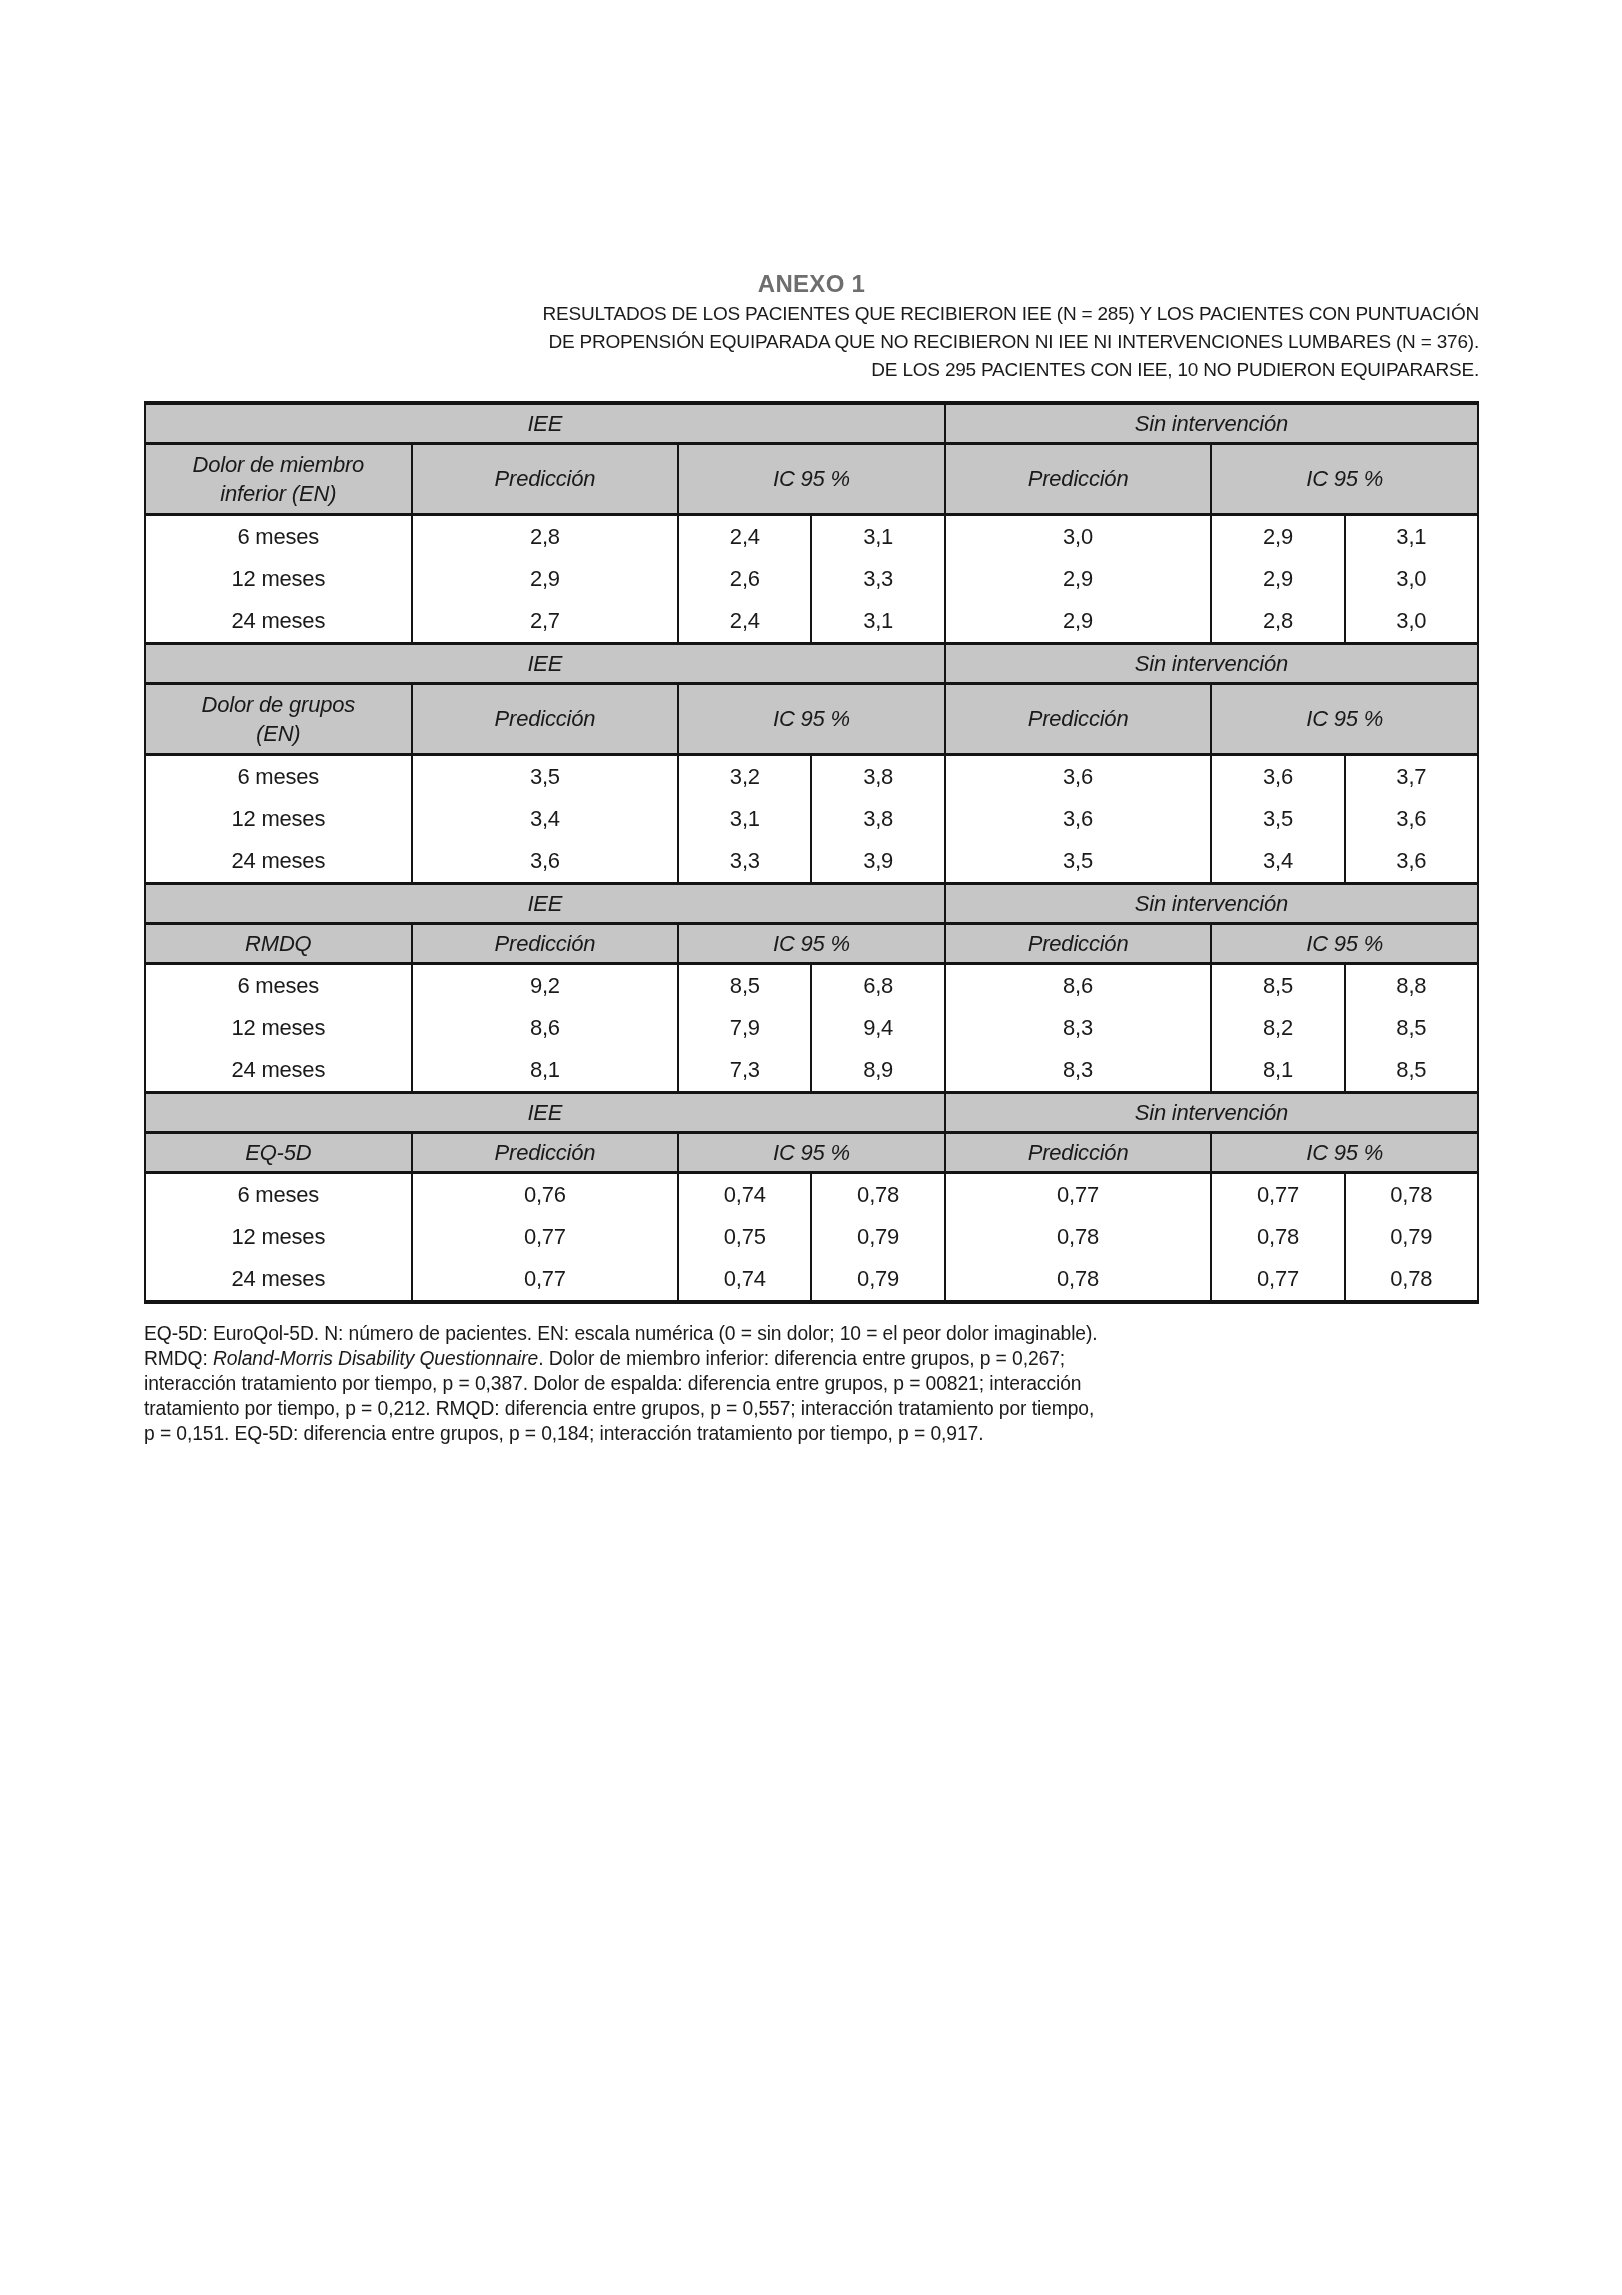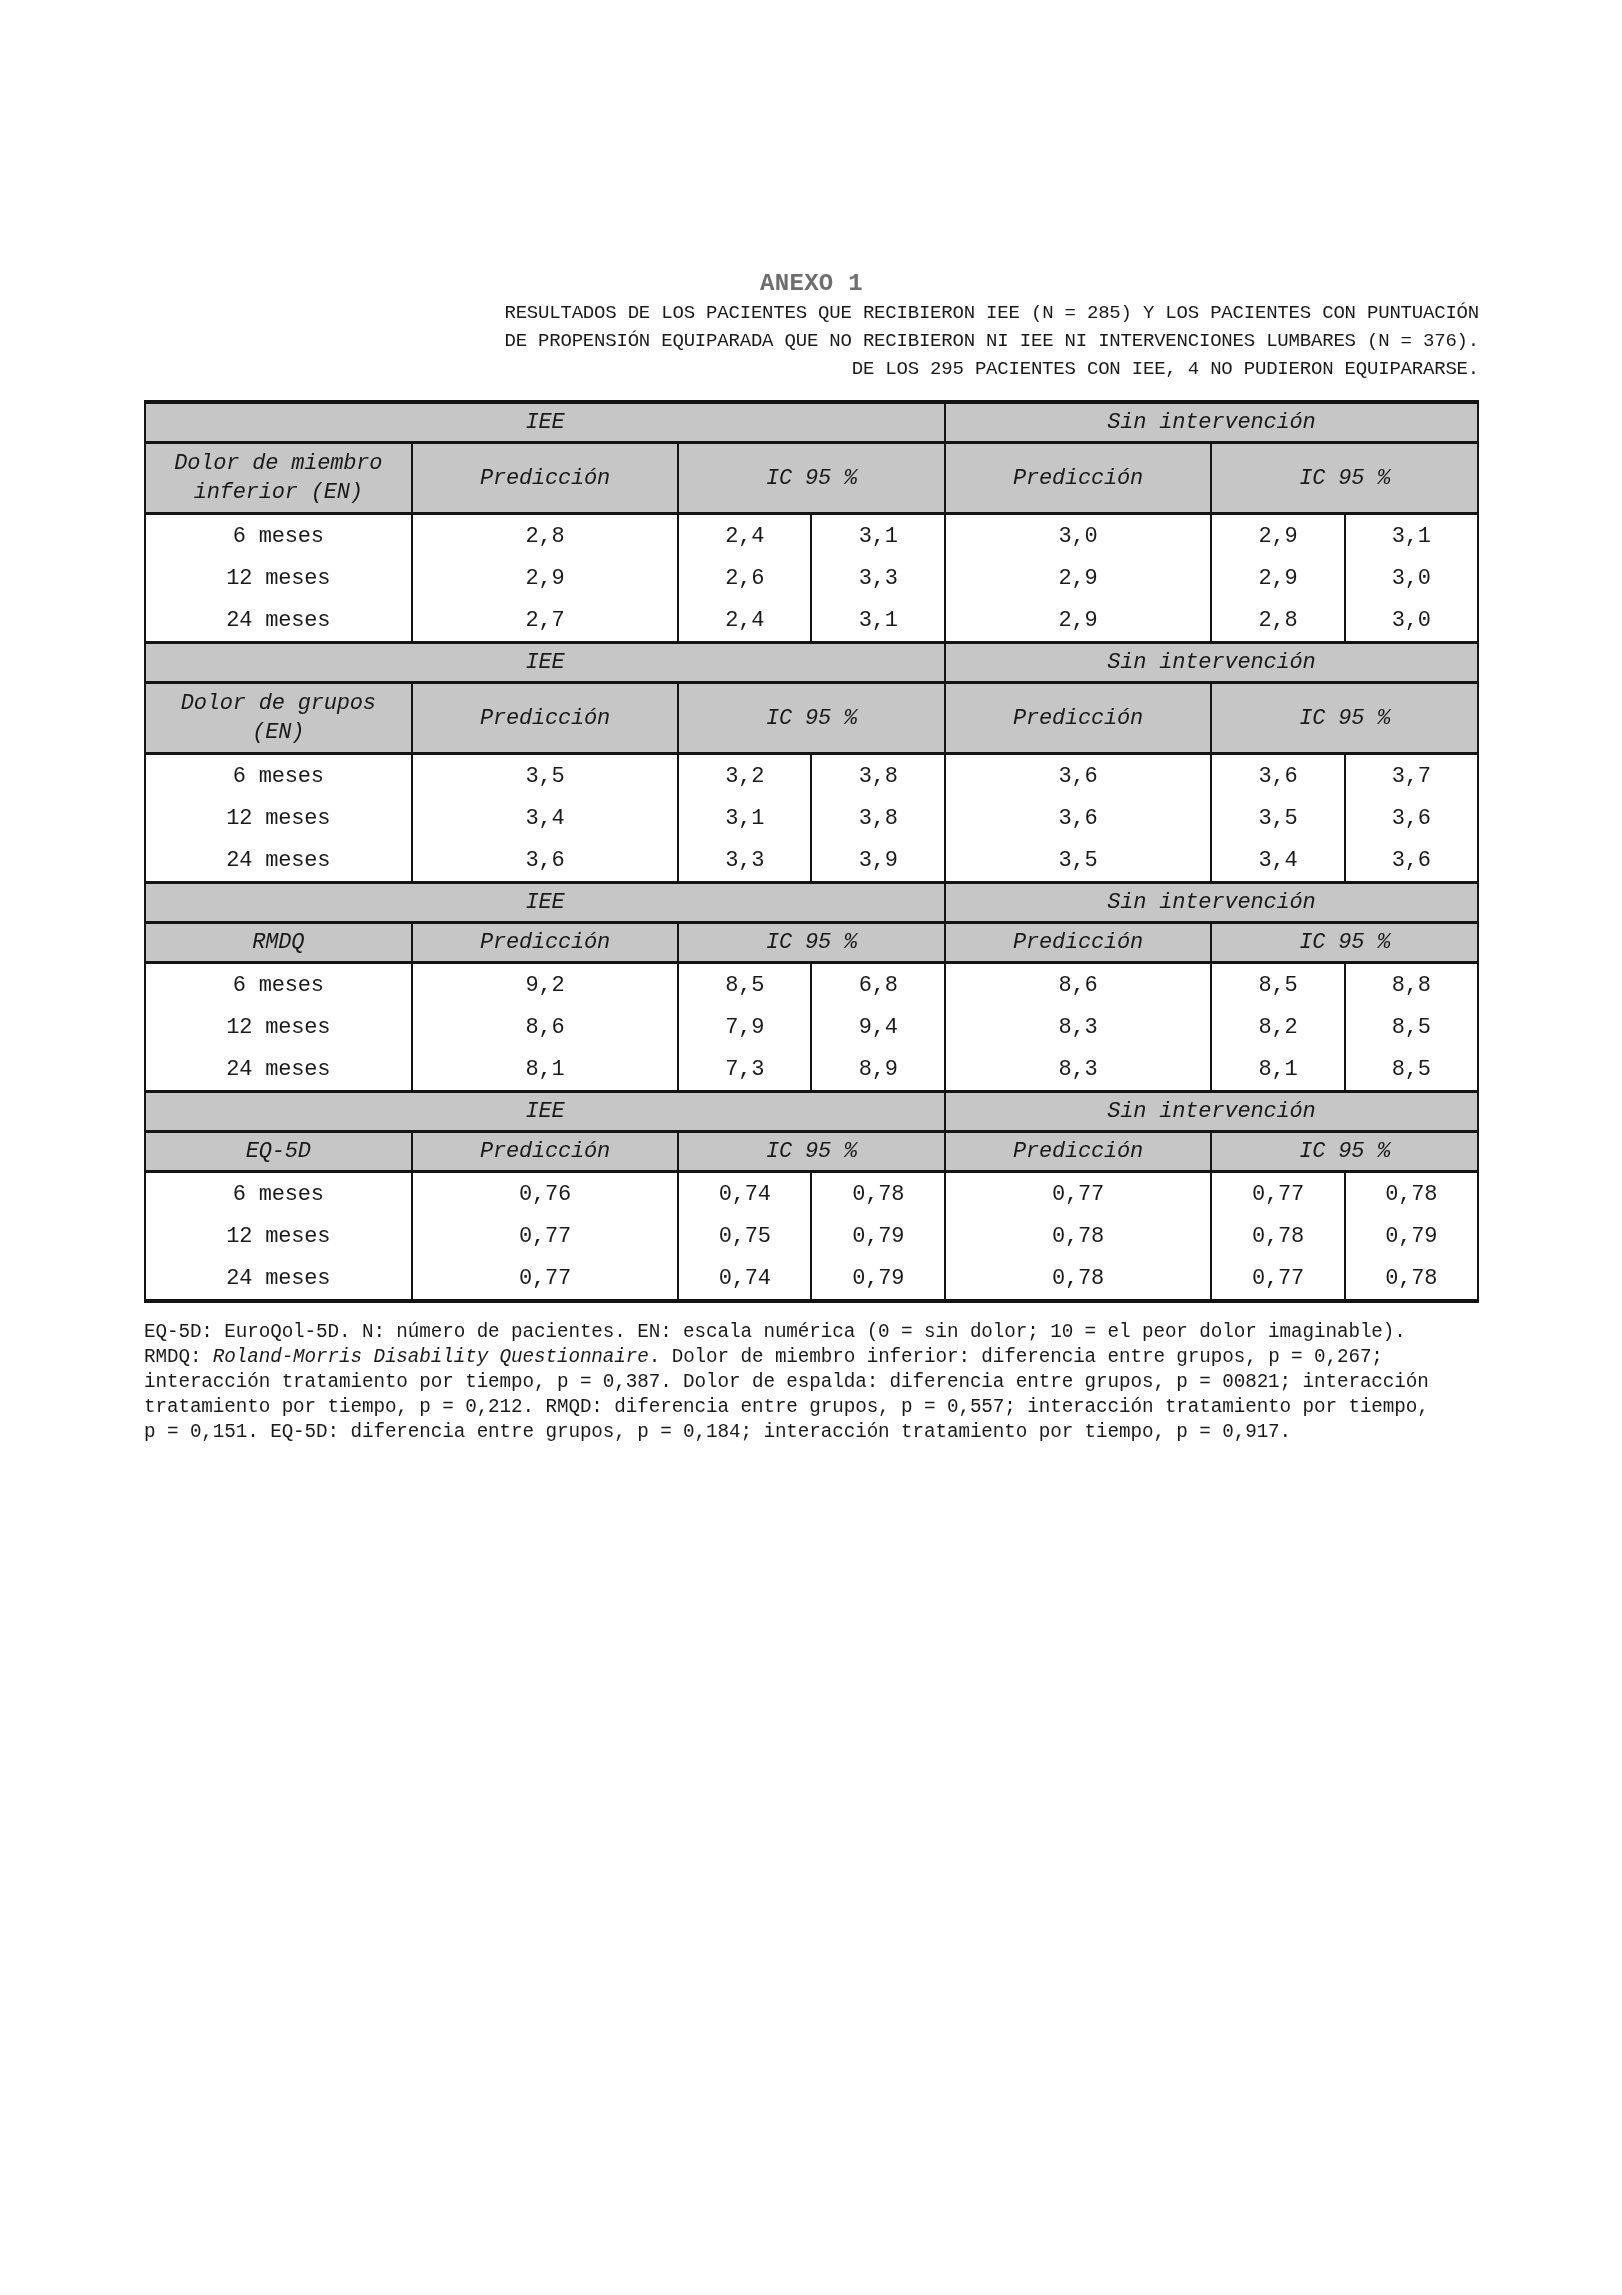--- a/index.html
+++ b/index.html
@@ -1,18 +1,18 @@
 <!DOCTYPE html>
 <html style="font-size:10.5px"><head>
 <meta charset="utf-8">
 <style>
   html, body { margin:0; padding:0; background:#ffffff; }
   .sheet {
     position:relative; width:1623px; height:1615px; background:#ffffff;
-    font-family:Liberation Mono, monospace; color:#1a1a1a; overflow:hidden;
+    font-family:Liberation Sans, sans-serif; color:#1a1a1a; overflow:hidden;
   }
   .content { width:1335px; margin:0 auto; }
 
   .annex {
     padding-top:270px; text-align:center;
     font-size:24px; font-weight:bold; color:#6e6e6e; letter-spacing:0.3px;
   }
   .title-block { margin-top:2px; text-align:right; font-size:19px; line-height:28px; letter-spacing:-0.2px; }
   .title-line { white-space:nowrap; }
 
@@ -45,21 +45,21 @@
 <body>
 
 <div class="sheet">
   <div class="content">
 
     <div class="annex">ANEXO 1</div>
 
     <div class="title-block">
       <div class="title-line">RESULTADOS DE LOS PACIENTES QUE RECIBIERON IEE (N = 285) Y LOS PACIENTES CON PUNTUACIÓN</div>
       <div class="title-line">DE PROPENSIÓN EQUIPARADA QUE NO RECIBIERON NI IEE NI INTERVENCIONES LUMBARES (N = 376).</div>
-      <div class="title-line">DE LOS 295 PACIENTES CON IEE, 4 NO PUDIERON EQUIPARARSE.</div>
+      <div class="title-line">DE LOS 295 PACIENTES CON IEE, 10 NO PUDIERON EQUIPARARSE.</div>
     </div>
 
     <table class="results">
       <colgroup>
         <col class="w20">
           <col class="w20">
           <col class="w10">
           <col class="w10">
         <col class="w20">
           <col class="w10">

